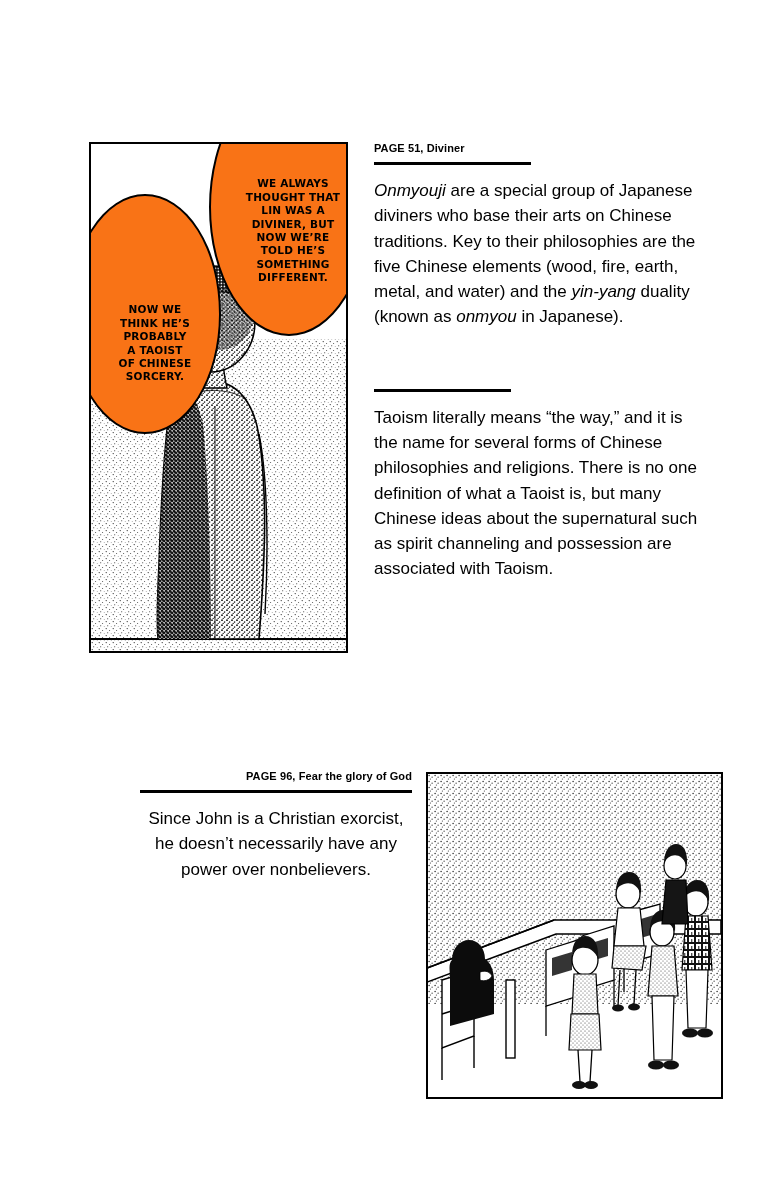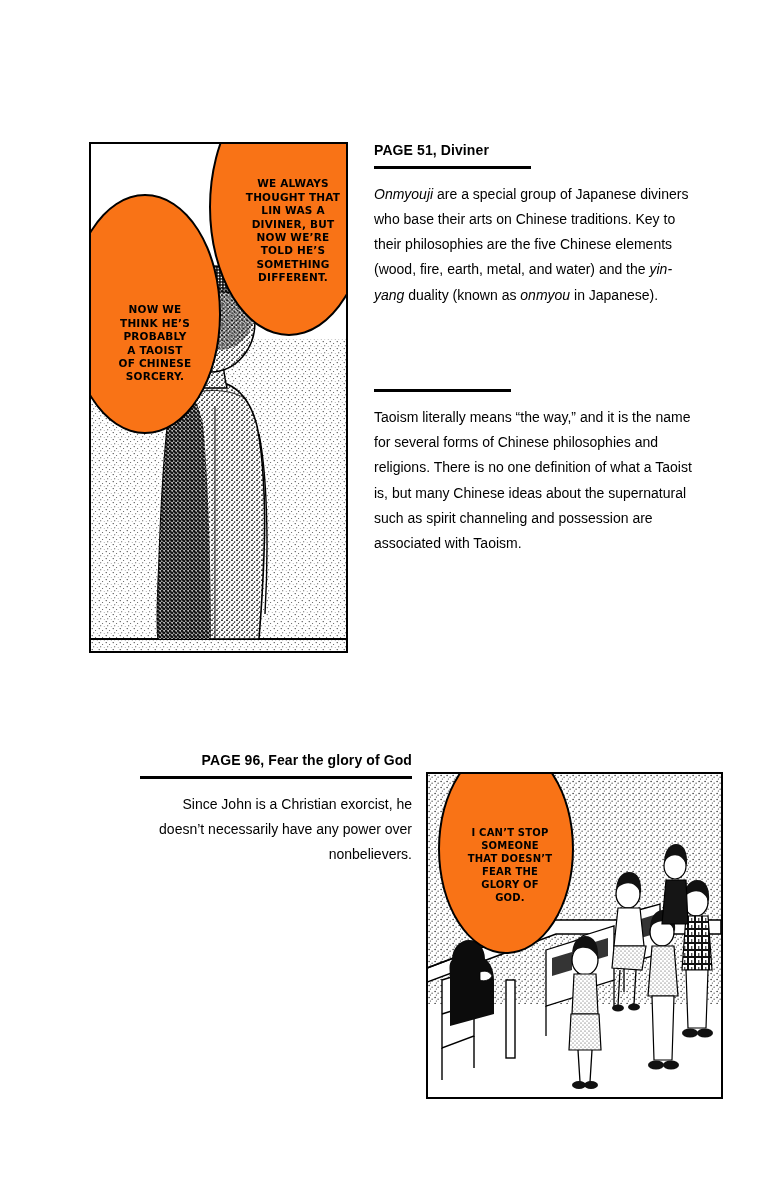--- a/index.html
+++ b/index.html
@@ -19,55 +19,55 @@
     height: 1200px;
     background: #ffffff;
     overflow: hidden;
   }
 
   
   .note {
     position: absolute;
   }
   .note-heading {
-    font-size: 14px;
+    font-size: 11px;
     font-weight: bold;
     letter-spacing: 0.1px;
     color: #000;
     line-height: 1.2;
     white-space: nowrap;
   }
   .note-rule {
     height: 3px;
     background: #000;
     margin-top: 7px;
   }
   .note-body {
-    font-size: 14px;
+    font-size: 17px;
     line-height: 25.2px;
     color: #000;
     margin-top: 13px;
   }
   .note-body em {
     font-style: italic;
   }
 
   #note-diviner { left: 374px; top: 142px; width: 322px; }
   #note-diviner .note-rule { width: 157px; }
 
   #note-taoist { left: 374px; top: 382px; width: 330px; }
   #note-taoist .note-rule { width: 137px; }
 
   #note-fear {
-    left: 140px; top: 752px; width: 272px;
+    left: 140px; top: 770px; width: 272px;
     text-align: right;
   }
   #note-fear .note-rule { width: 272px; margin-left: auto; }
   #note-fear .note-heading { text-align: right; }
-  #note-fear .note-body { text-align: right; }
+  #note-fear .note-body { text-align: center; }
 
   
   .panel {
     position: absolute;
     box-sizing: border-box;
     border: 2.5px solid #000;
     background: #ffffff;
     overflow: hidden;
   }
   #panel-top {
@@ -370,25 +370,17 @@
         </g>
 
         <g>
           <ellipse cx="247" cy="92" rx="11" ry="13" fill="#fff" stroke="#000" stroke-width="1.2"></ellipse>
           <path d="M236,90 C236,76 242,70 248,70 C256,70 260,78 259,92
                    C255,82 249,80 243,82 C239,84 237,86 236,90 Z" fill="#111"></path>
           <path d="M238,106 L258,106 L260,150 L234,150 Z" fill="#151515" stroke="#000" stroke-width="1.2"></path>
         </g>
       </svg>
 
-      <div class="balloon" id="balloon-god">
-        <span class="balloon-text">I CAN’T STOP
-SOMEONE
-THAT DOESN’T
-FEAR THE
-GLORY OF
-GOD.</span>
-      </div>
 
     </div>
   </div>
 
 </div>
 
 </body></html>

